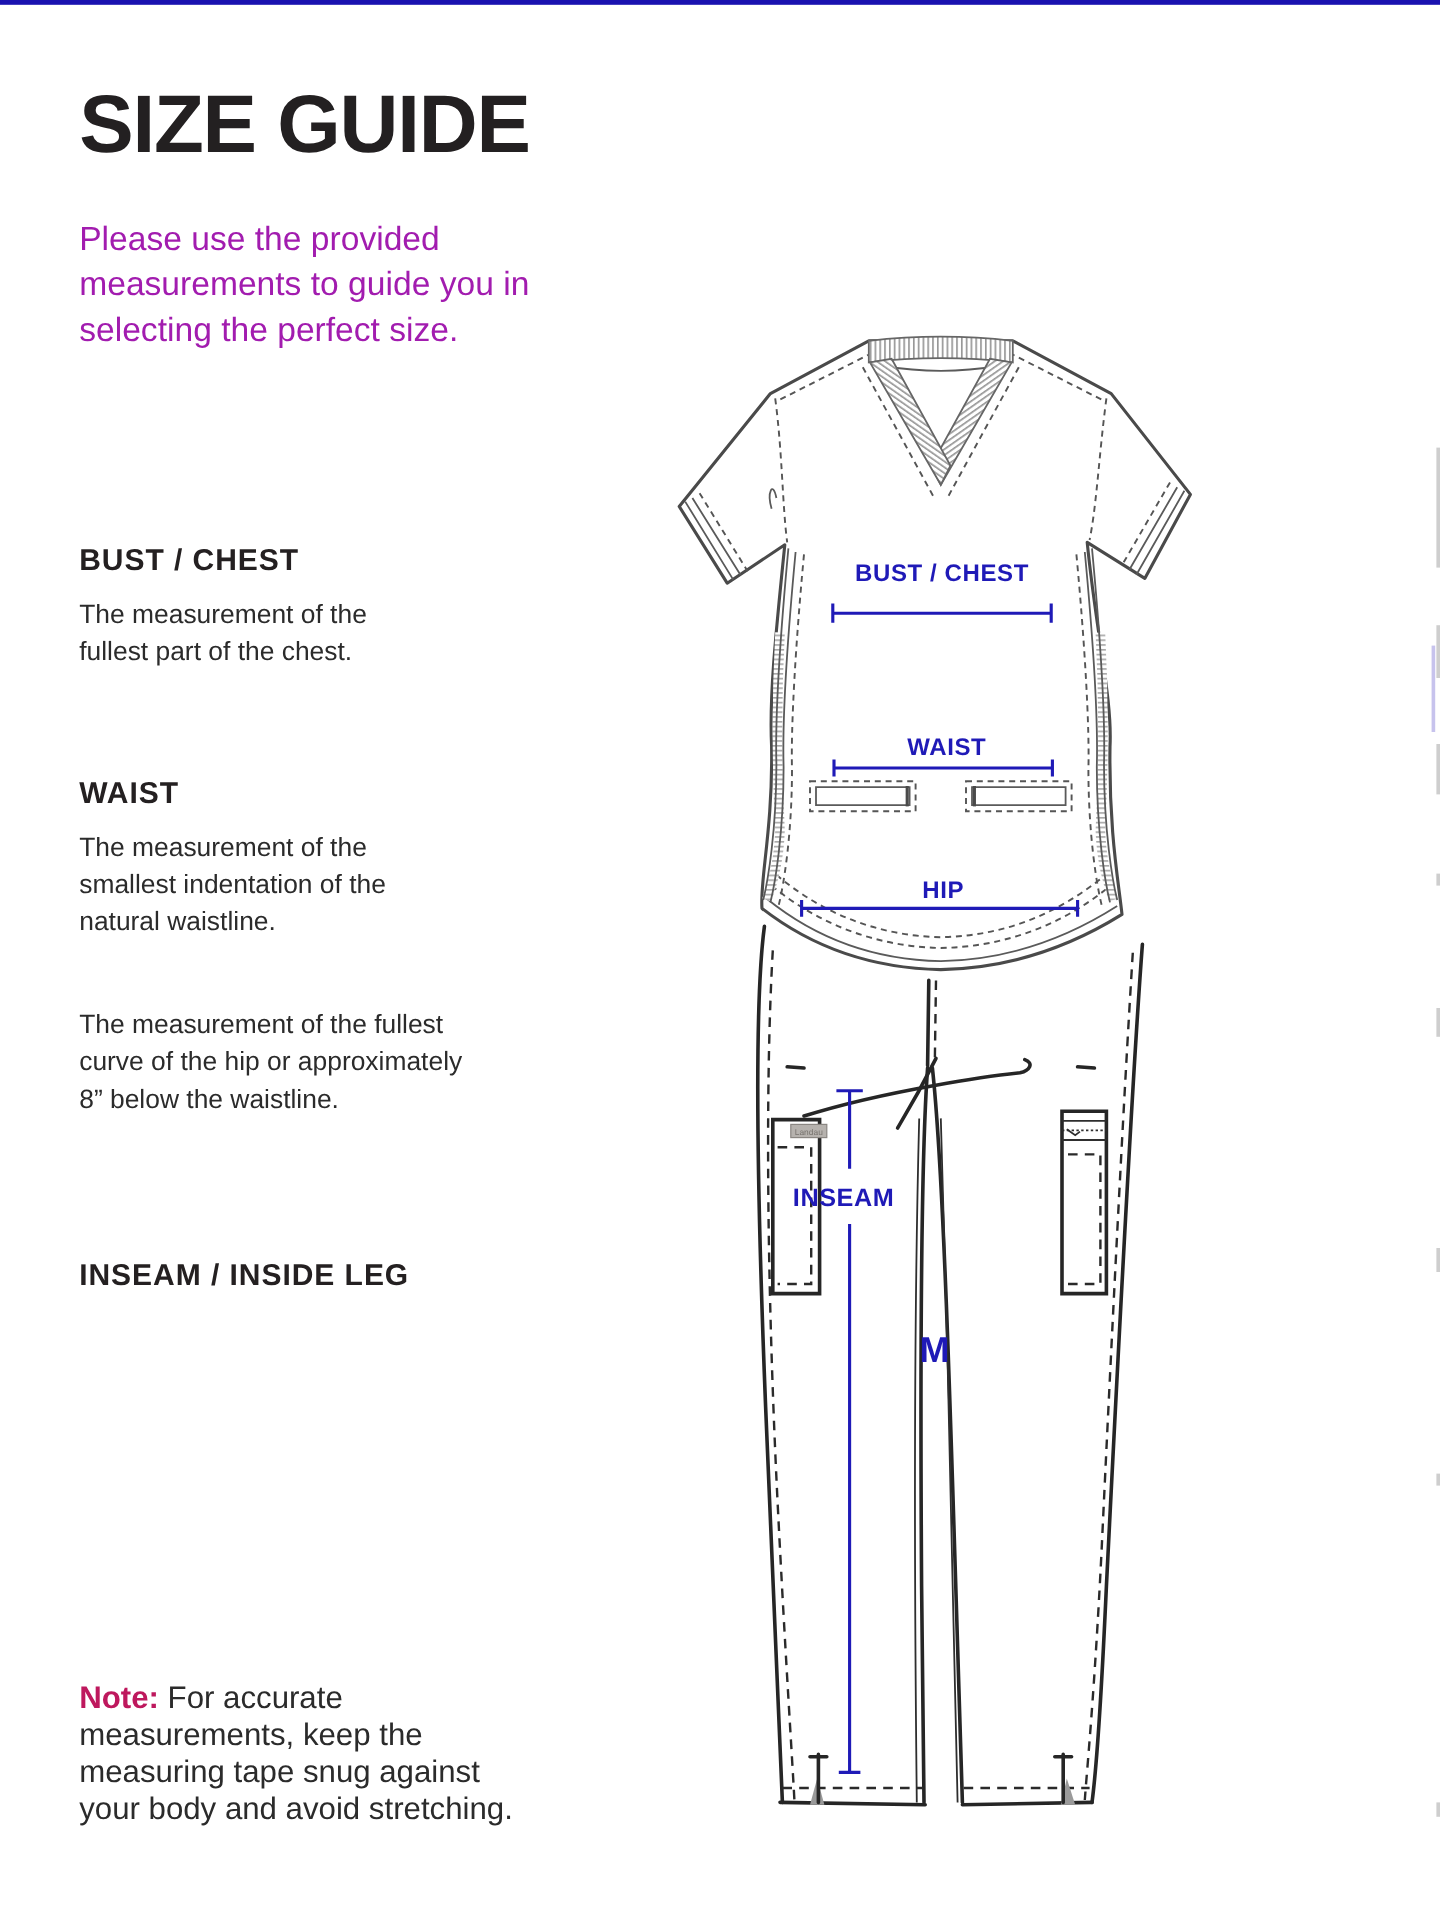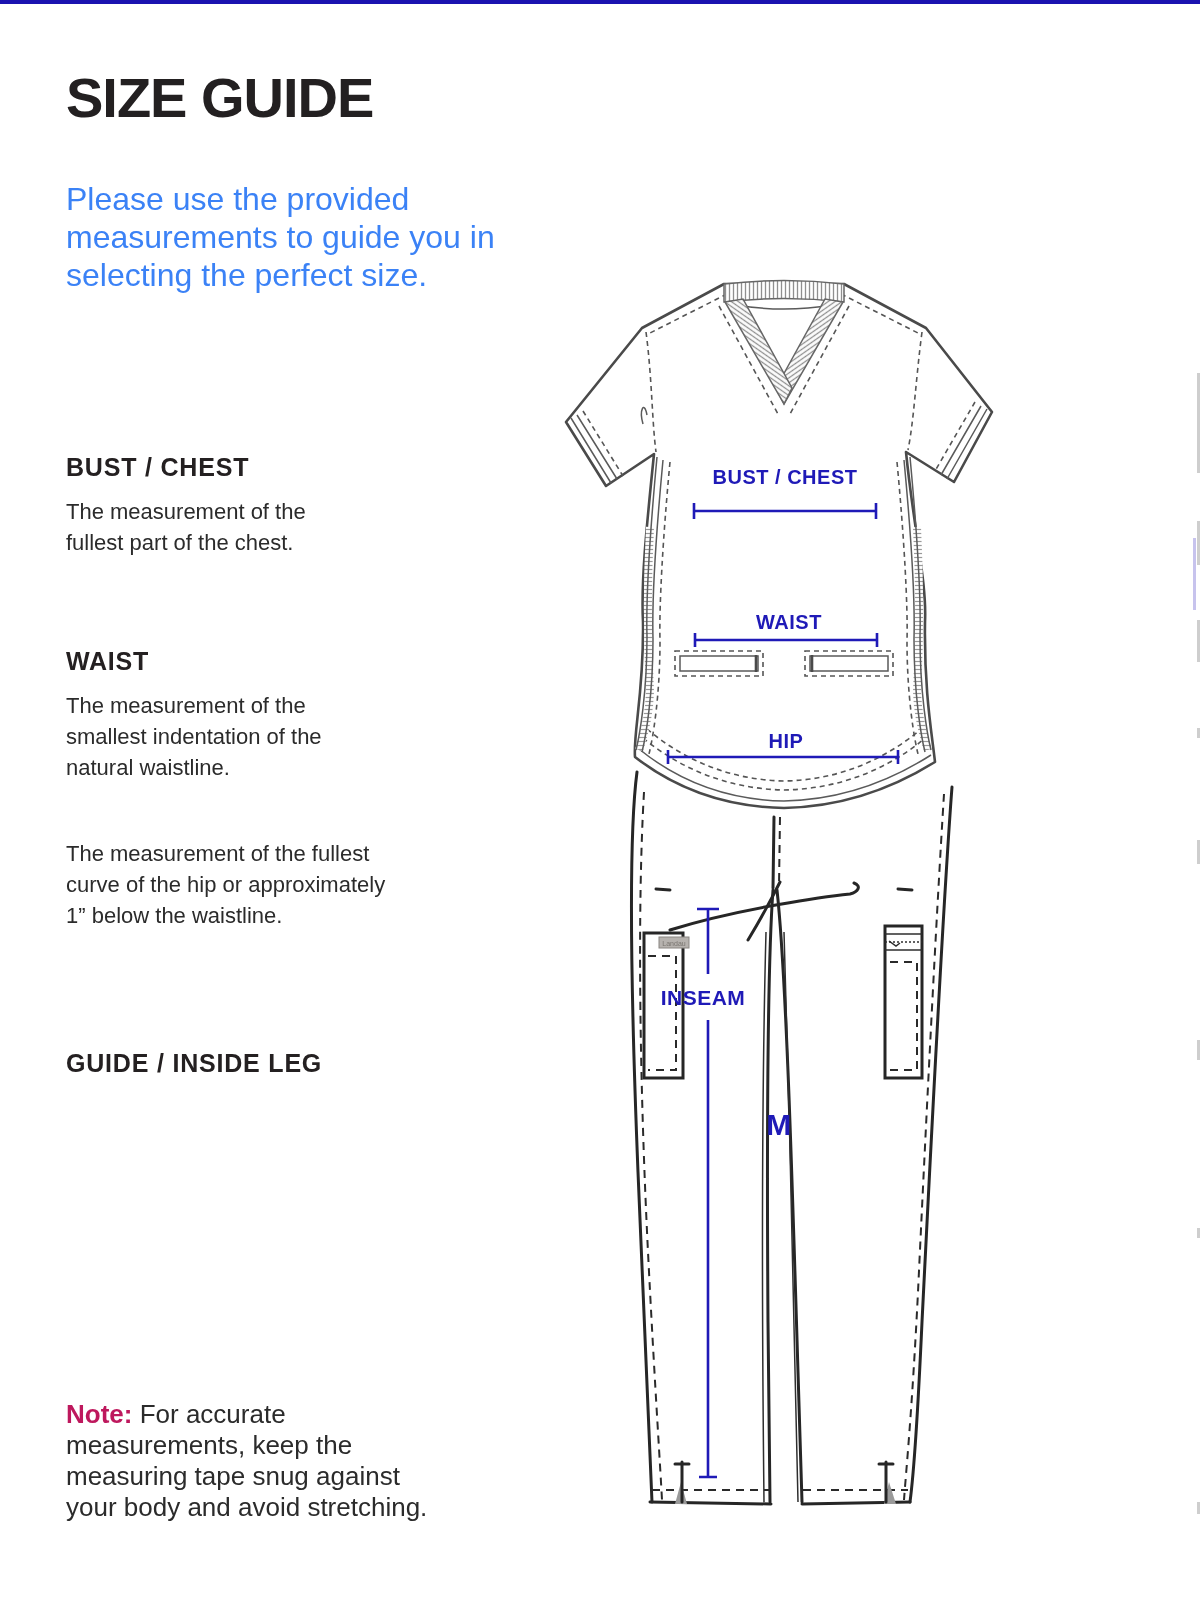--- a/index.html
+++ b/index.html
@@ -3,25 +3,25 @@
 <meta charset="utf-8">
 <style>
   html,body{margin:0;padding:0;}
   body{
     width:1200px;height:1600px;position:relative;background:#ffffff;
     font-family:"Liberation Sans",sans-serif;color:#2b2b2b;overflow:hidden;
   }
   .top-rule{position:absolute;top:0;left:0;width:1200px;height:4px;background:var(--top-rule,#1a12b0);}
   .page-title{
     position:absolute;left:66px;top:70px;margin:0;
-    font-size:56px;font-weight:800;letter-spacing:-1px;color:#232021;line-height:1;
+    font-size:68px;font-weight:800;letter-spacing:-1px;color:#232021;line-height:1;
   }
   .intro{
     position:absolute;left:66px;top:180px;width:470px;margin:0;
-    font-size:32px;line-height:38px;color:#3b82f6;white-space:pre-line;
+    font-size:28px;line-height:38px;color:#a21caf;white-space:pre-line;
   }
   .section{position:absolute;left:66px;width:440px;}
   .s-bust{top:452px}.s-waist{top:646px}.s-hips{top:838px}.s-inseam{top:1048px}
   .section h2{
     margin:0 0 14px 0;font-size:25px;font-weight:700;letter-spacing:.8px;color:#242021;line-height:30px;
   }
   .section p{margin:0;font-size:22px;line-height:31px;white-space:pre-line;}
   .note{position:absolute;left:66px;top:1399px;width:440px;margin:0;font-size:26px;line-height:31px;}
   .note .note-body{white-space:pre-line;text-align:right;}
   .note strong{font-weight:700;color:#be185d;}
@@ -58,25 +58,25 @@
 <div class="section s-waist">
     <h2>WAIST</h2>
     <p>The measurement of the
 smallest indentation of the
 natural waistline.</p>
   </div>
 
 <div class="section s-hips">
     <p>The measurement of the fullest
 curve of the hip or approximately
-1” below the waistline.</p>
+8” below the waistline.</p>
   </div>
 
 <div class="section s-inseam">
-    <h2>GUIDE / INSIDE LEG</h2>
+    <h2>INSEAM / INSIDE LEG</h2>
   </div>
 
 <p class="note"><strong>Note:</strong> <span class="note-body">For accurate
 measurements, keep the
 measuring tape snug against
 your body and avoid stretching.</span></p>
 
 <div class="figure">
 <svg width="520" height="1258" viewBox="0 0 520 1258" xmlns="http://www.w3.org/2000/svg">
   <defs>

